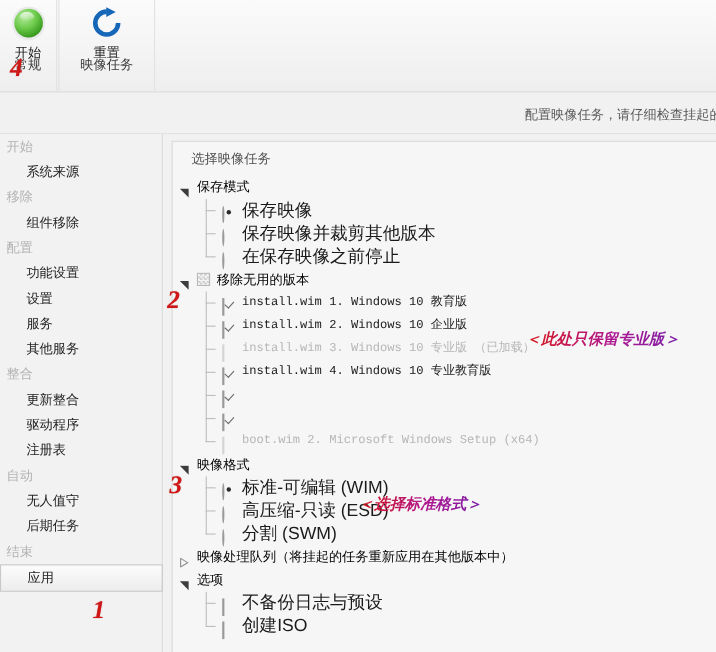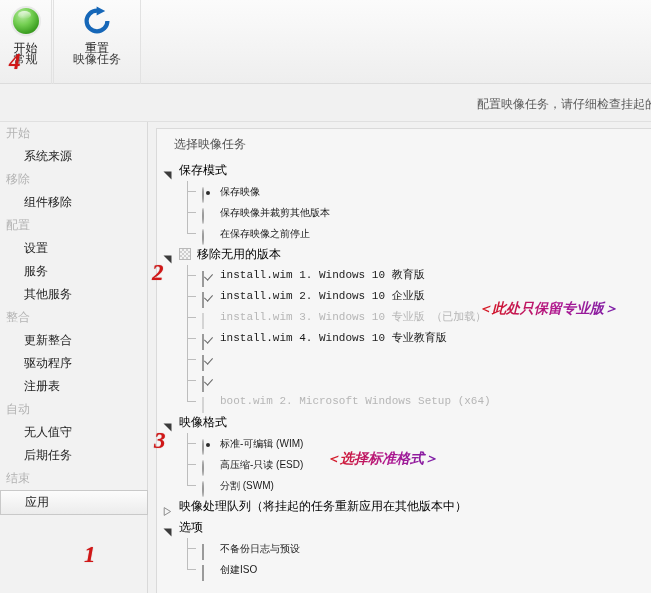--- a/index.html
+++ b/index.html
@@ -195,21 +195,21 @@
     background: #bdbdbd;
   }
   .elbow.through::before { height: 21px; }
   .child-ctl {
     position: absolute;
     left: 45px; top: 4px;
   }
   .child-text {
     position: absolute;
     left: 63px; top: 0;
-    font-size: 10px;
+    font-size: 16px;
     color: #1a1a1a;
   }
   .child-text.mono {
     font-family: "Liberation Mono", "DejaVu Sans Mono", monospace;
     font-size: 11px;
     letter-spacing: 0px;
   }
   .child-text.dim { color: #b6b6b6; }
 
   
@@ -318,20 +318,21 @@
 <div id="hintbar">
   <div id="hintbar-text">配置映像任务，请仔细检查挂起的</div>
 </div>
 
 <div id="leftnav">
     <div class="nav-head">开始</div>
     <div class="nav-item">系统来源</div>
     <div class="nav-head">移除</div>
     <div class="nav-item">组件移除</div>
     <div class="nav-head">配置</div>
+    <div class="nav-item">功能设置</div>
     <div class="nav-item">设置</div>
     <div class="nav-item">服务</div>
     <div class="nav-item">其他服务</div>
     <div class="nav-head">整合</div>
     <div class="nav-item">更新整合</div>
     <div class="nav-item">驱动程序</div>
     <div class="nav-item">注册表</div>
     <div class="nav-head">自动</div>
     <div class="nav-item">无人值守</div>
     <div class="nav-item">后期任务</div>

